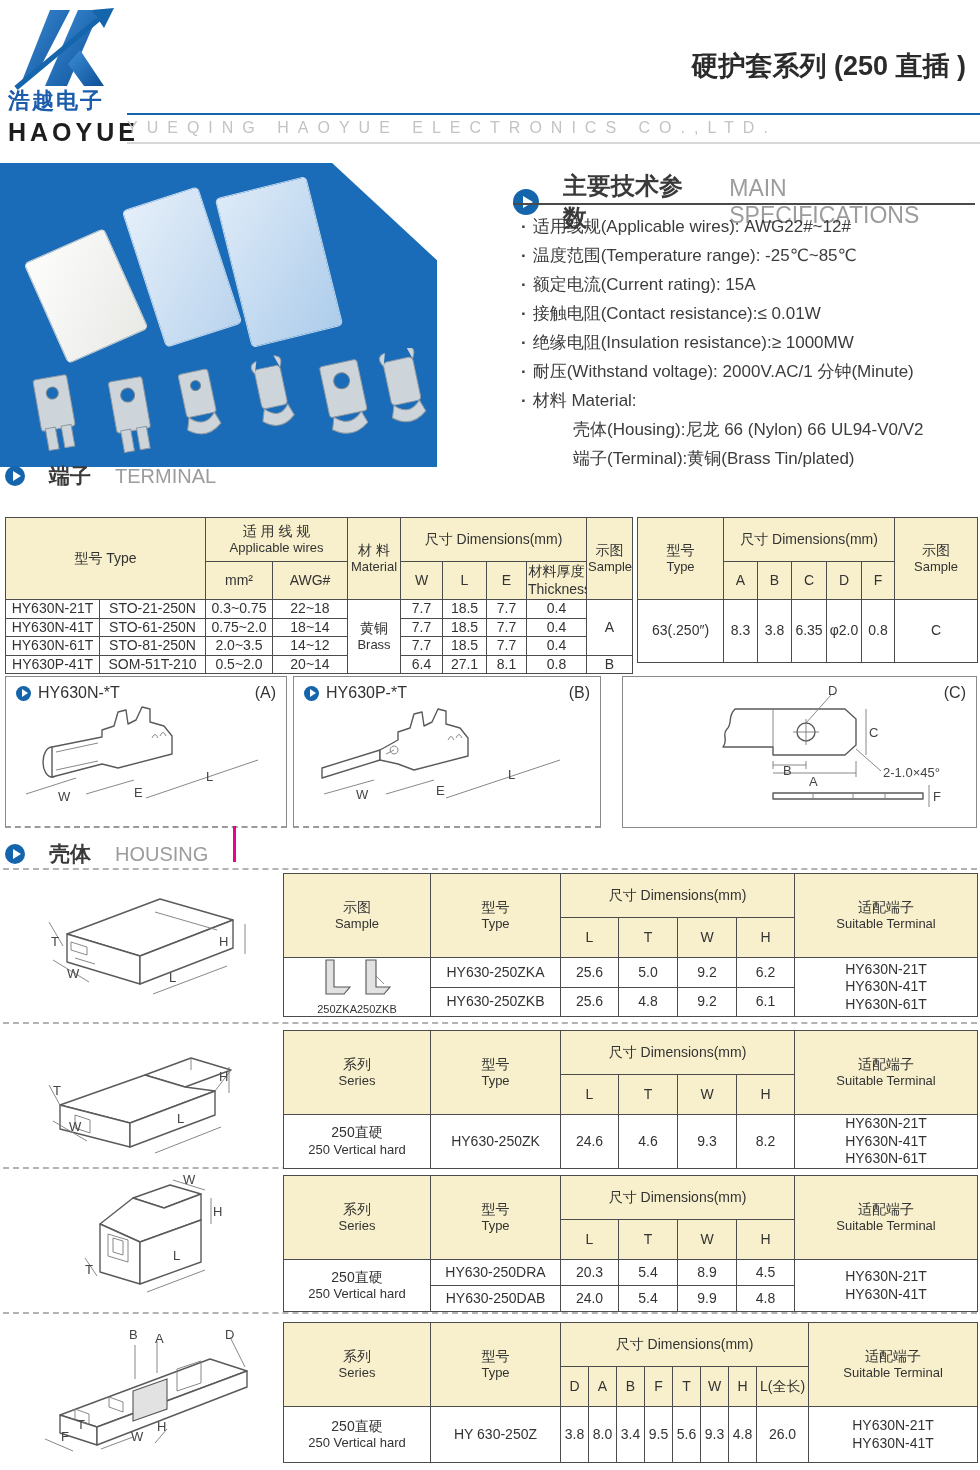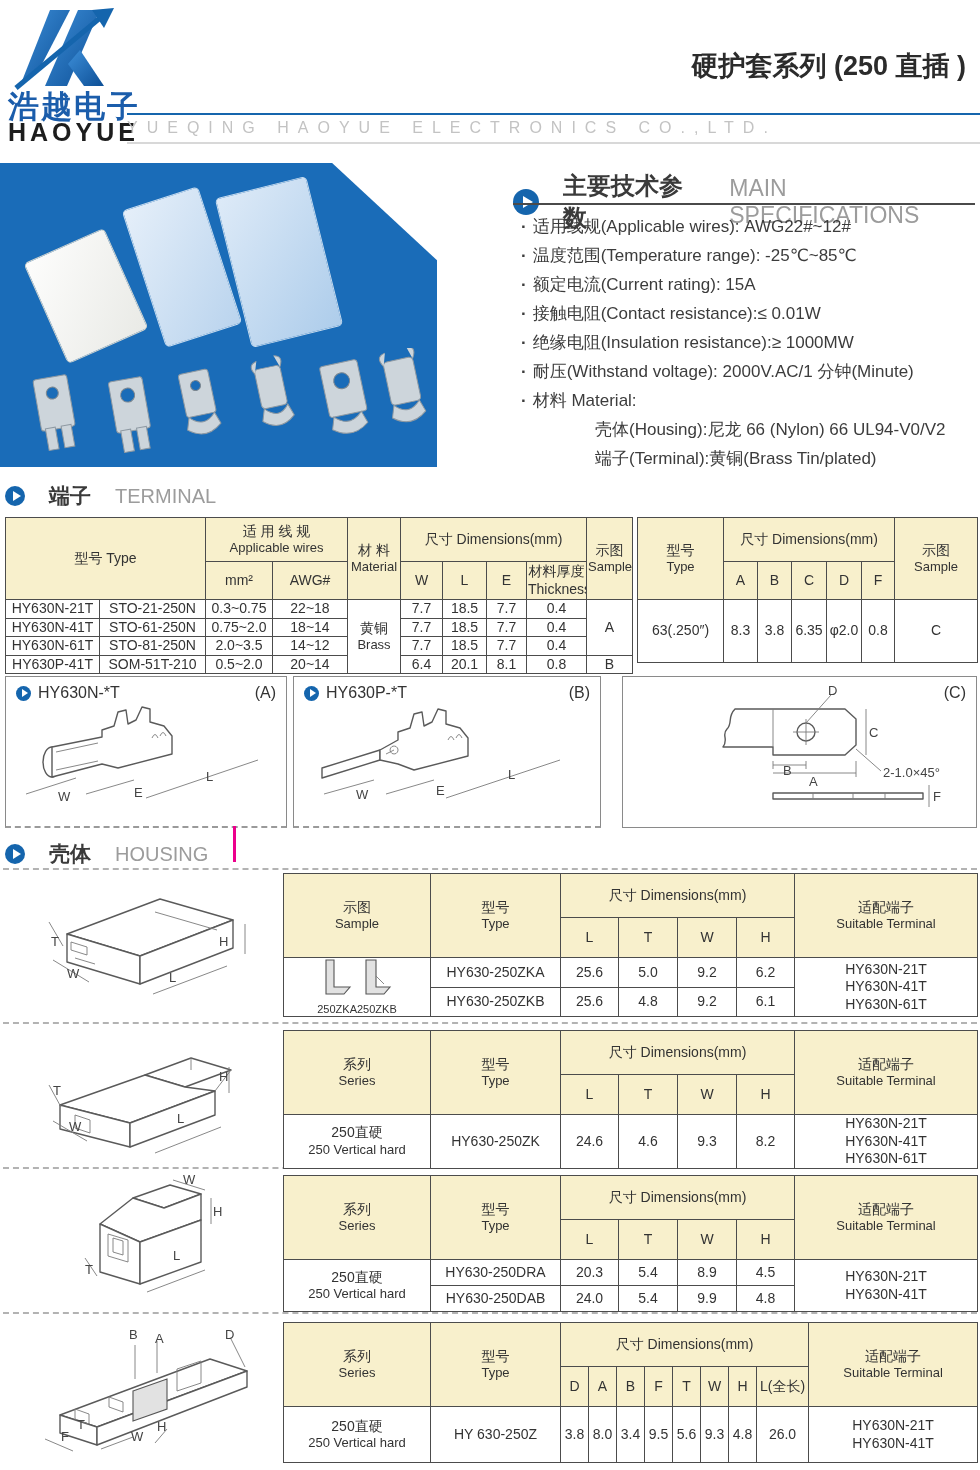--- a/index.html
+++ b/index.html
@@ -1,20 +1,20 @@
 <!DOCTYPE html>
 <html><head>
 <meta charset="utf-8">
 <style>
   html,body{margin:0;padding:0;background:#fff;}
   .page{position:relative;width:980px;height:1470px;background:#fff;overflow:hidden;
         font-family:"Liberation Sans","DejaVu Sans",sans-serif;color:#333;}
   .abs{position:absolute;}
   
-  .logo-cn{font-size:31px;font-weight:bold;color:#1b5dab;letter-spacing:2px;}
+  .logo-cn{font-size:22px;font-weight:bold;color:#1b5dab;letter-spacing:2px;}
   .logo-en{font-size:25px;font-weight:bold;color:#1d1d1d;letter-spacing:4px;}
   .title-cn{font-size:27px;font-weight:bold;color:#2b2b2b;text-align:right;}
   .banner{background:#1565ad;clip-path:polygon(24px 0,100% 0,100% 100%,0 100%);
           color:#fff;font-size:22px;font-weight:bold;text-align:right;
           line-height:31px;padding-right:10px;box-sizing:border-box;}
   .blue-rule{background:#1565ad;height:2px;}
   .gray-rule{background:#d8d8d8;height:2px;}
   .company{font-size:16px;color:#c3c3c3;letter-spacing:9px;white-space:nowrap;overflow:hidden;}
   
   .sec-head{display:flex;align-items:center;gap:24px;}
@@ -25,21 +25,21 @@
   .play.big::after{border-top-width:6px;border-bottom-width:6px;border-left-width:10px;}
   .play.sm{width:20px;height:20px;}
   .play.sm::after{border-top-width:5px;border-bottom-width:5px;border-left-width:8px;}
   .play.xs{width:15px;height:15px;}
   .play.xs::after{border-top-width:4px;border-bottom-width:4px;border-left-width:6px;}
   .hcn{font-weight:bold;color:#3a3a3a;}
   .hen{color:#9c9c9c;}
   
   .spec-line{font-size:17px;color:#3c3c3c;line-height:29px;white-space:nowrap;}
   .spec-line::before{content:"·";margin-right:6px;font-weight:bold;}
-  .spec-sub{font-size:17px;color:#3c3c3c;line-height:29px;margin-left:74px;white-space:nowrap;}
+  .spec-sub{font-size:17px;color:#3c3c3c;line-height:29px;margin-left:52px;white-space:nowrap;}
   
   table.dt{border-collapse:collapse;table-layout:fixed;}
   table.dt td{border:1px solid #4c4c4c;text-align:center;vertical-align:middle;
               font-size:14px;color:#333;background:#fff;padding:0 1px;line-height:1.25;overflow:hidden;}
   table.dt td.hd{background:#f8f0cc;}
   .fs12{font-size:12px;}
   .fs13{font-size:13px;}
   
   .diag{border:1px solid #8a8a8a;background:#fff;box-sizing:border-box;}
   .diag.dashb{border-bottom:2px dashed #9a9a9a;}
@@ -138,21 +138,21 @@
     <div class="spec-line">温度范围(Temperature range): -25℃~85℃</div>
     <div class="spec-line">额定电流(Current rating): 15A</div>
     <div class="spec-line">接触电阻(Contact resistance):≤ 0.01W</div>
     <div class="spec-line">绝缘电阻(Insulation resistance):≥ 1000MW</div>
     <div class="spec-line">耐压(Withstand voltage): 2000V.AC/1 分钟(Minute)</div>
     <div class="spec-line">材料 Material:</div>
     <div class="spec-sub">壳体(Housing):尼龙 66 (Nylon) 66 UL94-V0/V2</div>
     <div class="spec-sub">端子(Terminal):黄铜(Brass Tin/plated)</div>
   </div>
 
-  <div class="abs sec-head" style="left:5px;top:482px">
+  <div class="abs sec-head" style="left:5px;top:462px">
     <span class="play sm"></span>
     <span class="hcn" style="font-size:21px">端子</span>
     <span class="hen" style="font-size:20px">TERMINAL</span>
   </div>
 
   <table class="dt abs" style="left:5px;top:517px;width:627px">
     <colgroup>
         <col style="width:94px">
         <col style="width:106px">
         <col style="width:67px">
@@ -226,21 +226,21 @@
       <td class="fs13">18.5</td>
       <td class="fs13">7.7</td>
       <td class="fs13">0.4</td>
     </tr>
     <tr style="height:16px">
       <td class="fs13">HY630P-41T</td>
       <td class="fs13">SOM-51T-210</td>
       <td class="fs13">0.5~2.0</td>
       <td class="fs13">20~14</td>
       <td class="fs13">6.4</td>
-      <td class="fs13">20.1</td>
+      <td class="fs13">27.1</td>
       <td class="fs13">8.1</td>
       <td class="fs13">0.8</td>
       <td>B</td>
     </tr>
   </tbody>
     </table>
 
   <table class="dt abs" style="left:637px;top:517px;width:340px">
     <colgroup>
         <col style="width:86px">

